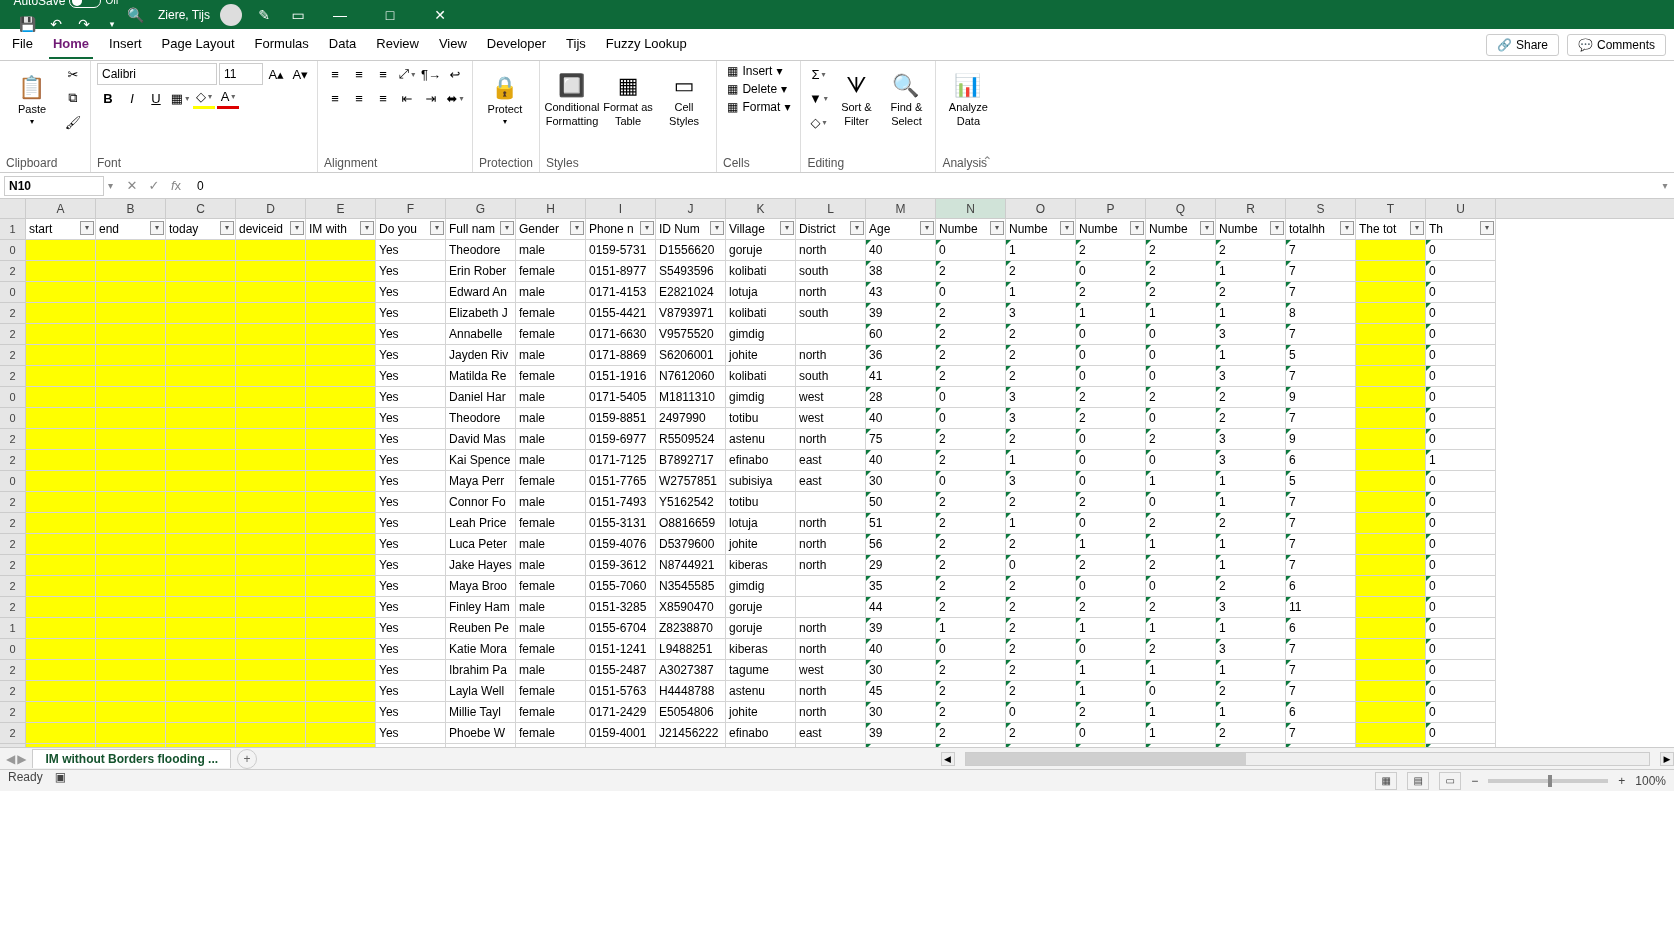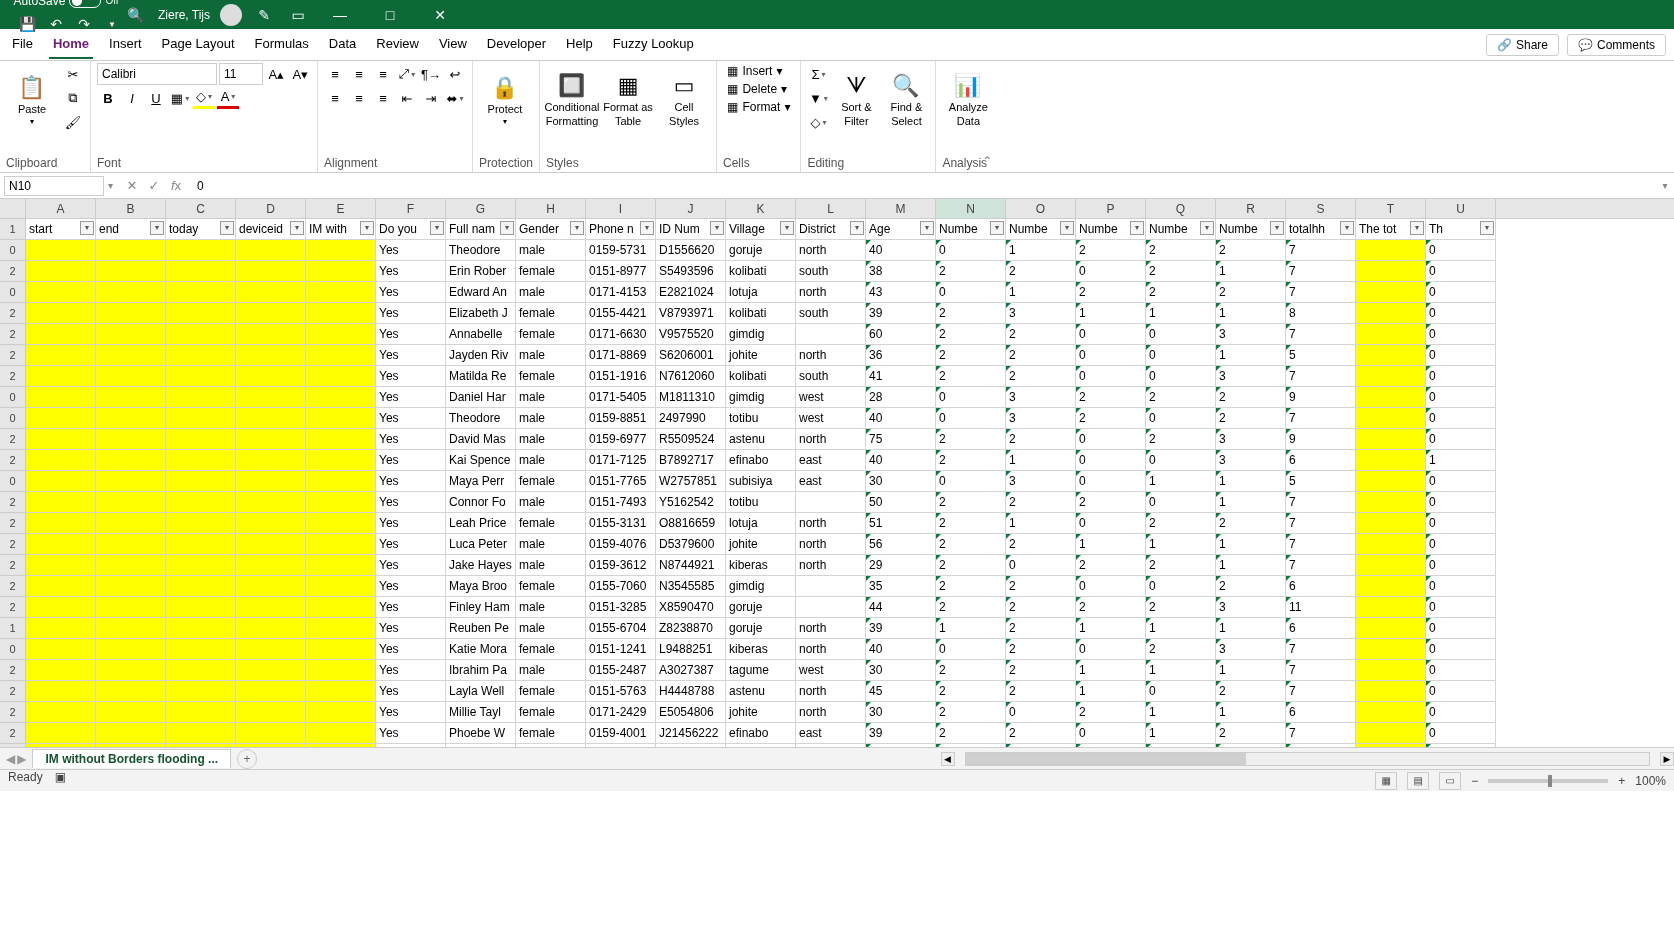--- a/index.html
+++ b/index.html
@@ -39,21 +39,21 @@
 .font-select { width: 120px; height: 22px; border: 1px solid #ccc; padding: 0 4px; font-size:12px;}
 .size-select { width: 44px; height: 22px; border: 1px solid #ccc; padding: 0 4px; font-size:12px;}
 
 .num-fmt { width: 150px; height: 22px; border: 1px solid #ccc; padding: 0 4px; font-size:12px;}
 
 .cells-row { display:flex; flex-direction:column; gap:2px; }
 .cells-item { display:flex; align-items:center; gap:4px; padding:1px 4px; cursor:pointer; font-size:12px;}
 
 
 .formula-bar-row { height: 26px; display: flex; border-bottom: 1px solid #ccc; align-items:center; background:#fff;}
-.name-box { width: 100px; height: 20px; border: 1px solid #ccc; padding: 0 4px; font-size:12px; margin-left:4px;}
+.name-box { width: 100px; height: 20px; border: 1px solid #ccc; padding: 0 4px; font-size:12px; margin-left:4px;font-weight:bold;}
 .name-dd { font-size:10px; color:#888; cursor:pointer; margin:0 4px;}
 .fb-btns { display: flex; gap: 4px; margin: 0 6px; }
 .fb-btn { width: 18px; height: 18px; display:flex; align-items:center; justify-content:center; color:#888; font-size:13px; cursor:pointer;}
 .formula-input { flex:1; border:none; outline:none; padding:0 6px; font-size:12px; }
 .fb-expand { width:18px; color:#888; cursor:pointer; font-size:10px; text-align:center;}
 
 
 .grid-area { position: relative; height: 548px; overflow: hidden; background:#fff;}
 .col-headers { display: flex; height: 20px; background: #e6e6e6; border-bottom:1px solid #ccc;}
 .corner { width: 26px; border-right:1px solid #ccc; background:#e6e6e6;}
@@ -121,21 +121,21 @@
   <div id="tabs-holder" style="display: flex; gap: 12px;">
       <div class="tab">File</div>
       <div class="tab active">Home</div>
       <div class="tab">Insert</div>
       <div class="tab">Page Layout</div>
       <div class="tab">Formulas</div>
       <div class="tab">Data</div>
       <div class="tab">Review</div>
       <div class="tab">View</div>
       <div class="tab">Developer</div>
-      <div class="tab">Help</div>
+      <div class="tab">Tijs</div>
       <div class="tab">Fuzzy Lookup</div>
     </div>
   <div class="ribbon-right">
     <div class="share-btn">🔗 <span>Share</span></div>
     <div class="comments-btn">💬 <span>Comments</span></div>
   </div>
 </div>
 
 <div class="ribbon-body">
   <div class="group">

